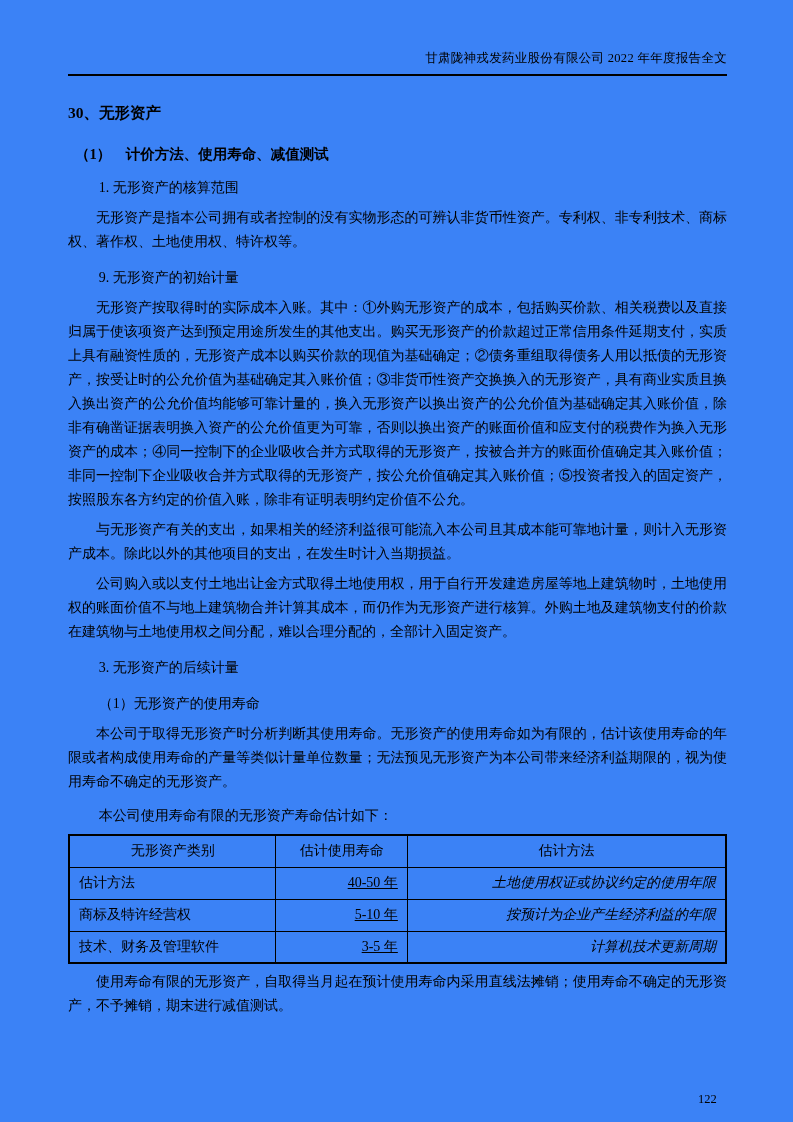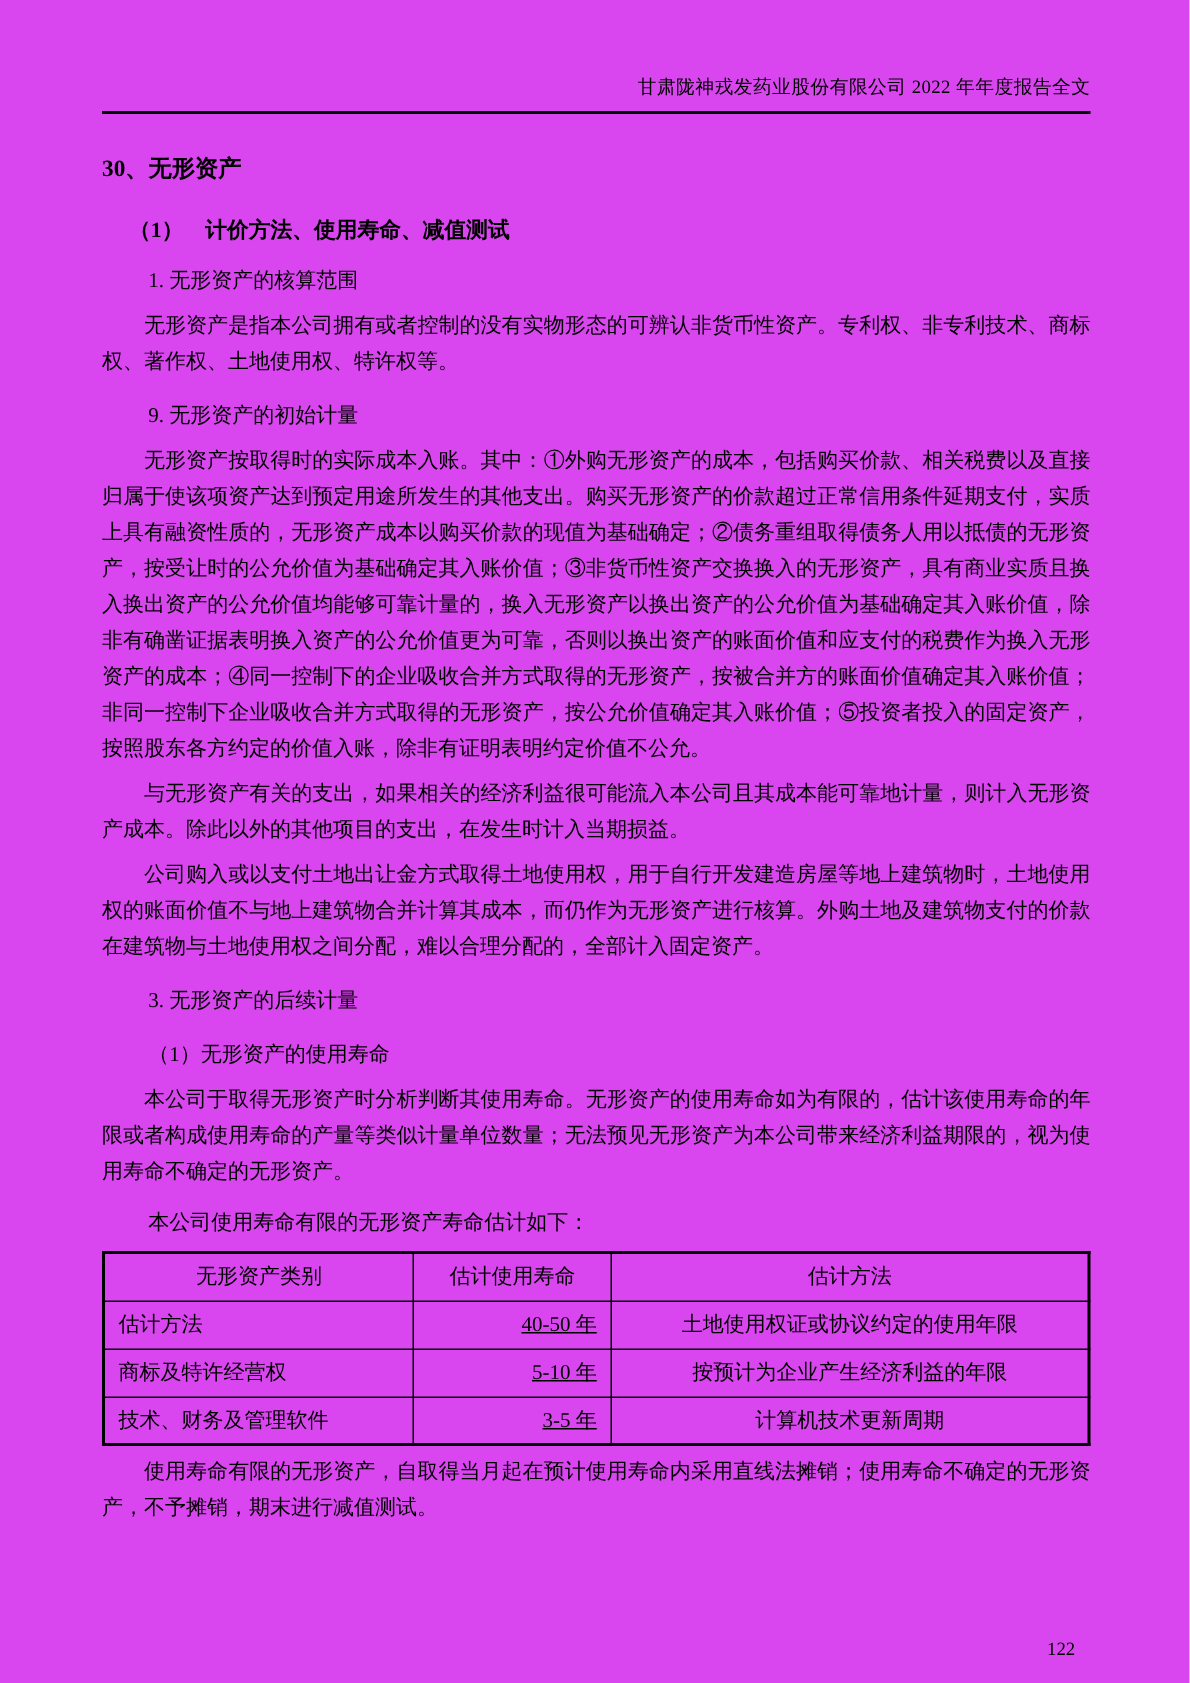--- a/index.html
+++ b/index.html
@@ -5,42 +5,42 @@
   * { box-sizing: border-box; margin: 0; padding: 0; }
   html, body { background: #ffffff; }
   body {
     font-family: "Liberation Serif", "DejaVu Serif", serif;
     color: #000000;
   }
   .page {
     position: relative;
     width: 793px;
     height: 1122px;
-    background: #d946ef;
+    background: #3b82f6;
     overflow: hidden;
   }
   .content {
     padding: 50px 66px 0 68px;
   }
   .doc-header {
     text-align: right;
     font-size: 12.5px;
     letter-spacing: 0.3px;
     padding-bottom: 7px;
     border-bottom: 2px solid #000000;
   }
   .section-title {
     margin-top: 27px;
     font-size: 15.5px;
     font-weight: bold;
     line-height: 19px;
   }
   .subsection-title {
     margin-top: 23px;
-    margin-left: 18px;
+    margin-left: 7px;
     font-size: 14.5px;
     font-weight: bold;
     line-height: 19px;
   }
   .para, .sub, .intro {
     font-size: 14px;
     line-height: 24px;
   }
   .para {
     margin-top: 6px;
@@ -68,21 +68,21 @@
     height: 32px;
     padding: 6px 9px;
     vertical-align: middle;
   }
   table.life-table th { text-align: center; }
   .col-category { width: 31.5%; }
   .col-life     { width: 20%; }
   .col-method   { width: 48.5%; }
   td.cell-category { text-align: left; }
   td.cell-life     { text-align: right; text-decoration: underline; }
-  td.cell-method   { text-align: center; }
+  td.cell-method   { text-align: right; font-style: italic; }
   .page-number {
     position: absolute;
     top: 1092px;
     left: 698px;
     font-size: 12.5px;
   }
 </style>
 </head>
 <body>
 

